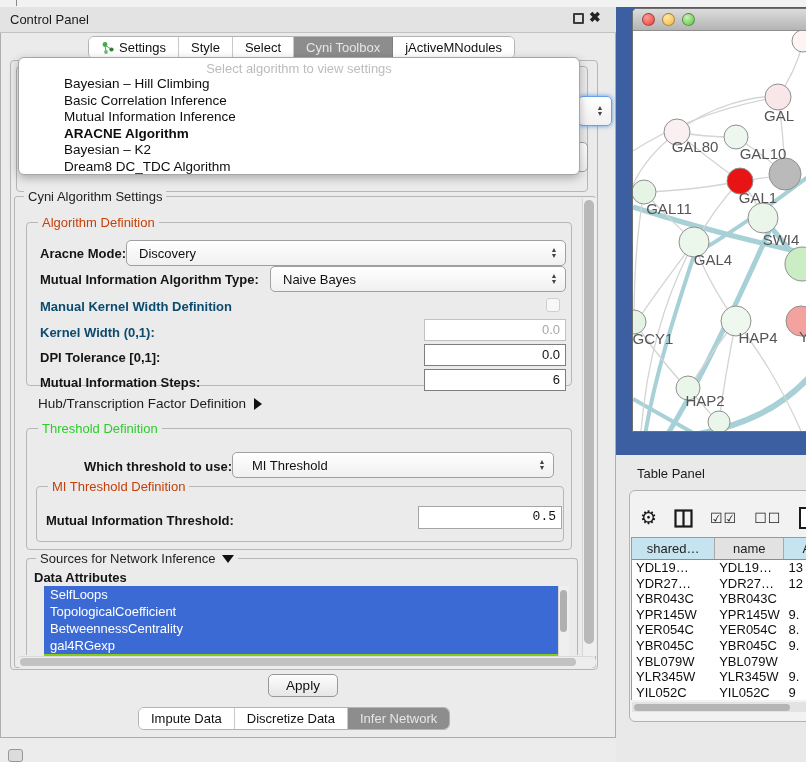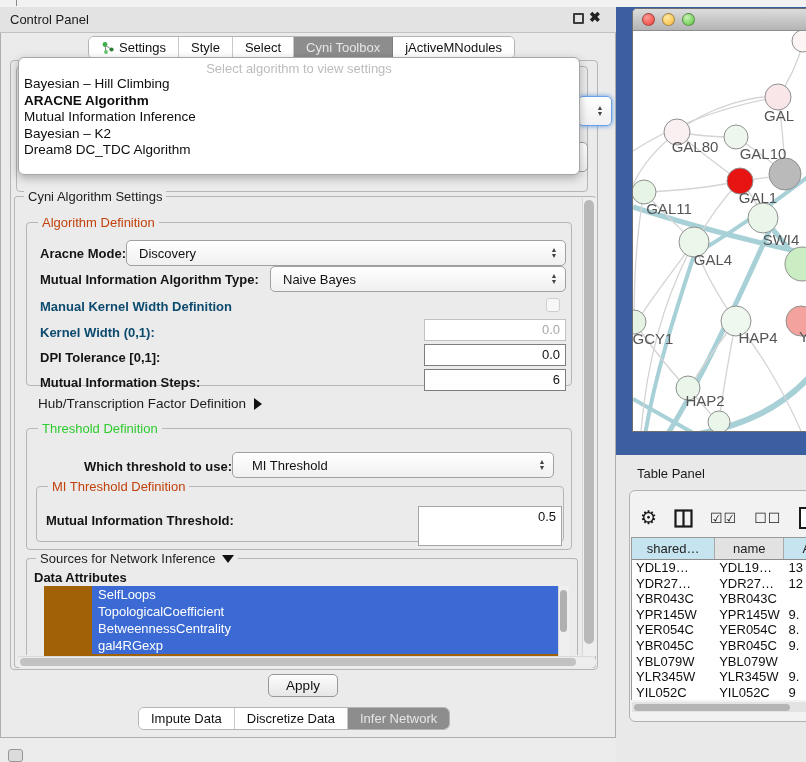--- a/index.html
+++ b/index.html
@@ -45,39 +45,39 @@
   .combo .stepper { position:absolute; right:5px; top:0; bottom:0; width:12px;
            display:flex; flex-direction:column; align-items:center; justify-content:center;
            font-size:7px; color:#444; line-height:6px; }
   .combo.ghost { color:#9a9a9a; }
 
   
   .popup { left:18px; top:57px; width:562px; height:118px; background:#ffffff;
            border:1px solid #a6a6a6; border-radius:6px;
            box-shadow:0 3px 10px rgba(0,0,0,.28); z-index:30; overflow:hidden; }
   .popup-ph { height:18px; text-align:center; font-size:13px; color:#bcbcbc; padding-top:3px; }
-  .dd-item { height:16.5px; font-size:13.5px; color:#0d0d0d; padding-left:5px; line-height:16.5px; }
+  .dd-item { height:16.5px; font-size:13.5px; color:#0d0d0d; padding-left:5px; line-height:16.5px;margin-left:40px; }
   .dd-item.bold { font-weight:bold; }
 
   
   .lbl { position:absolute; font-size:13px; font-weight:bold; color:#141414; white-space:nowrap; }
   .lbl.dis { color:#0c4a6e; }
   .field { position:absolute; background:#fff; border:1px solid #7e7e7e; font-size:13px;
            color:#111; text-align:right; padding:2px 5px; }
   .field.dis { border-color:#c2c2c2; color:#a8a8a8; }
   .chk { position:absolute; width:14px; height:14px; border:1px solid #cfcfcf;
          background:#f7f7f7; border-radius:3px; }
 
   
   .sb-track-v { position:absolute; background:#efefef; border-left:1px solid #d6d6d6; }
   .sb-thumb { position:absolute; background:#b9b9b9; border-radius:5px; }
   .sb-track-h { position:absolute; background:#ededed; border-top:1px solid #d9d9d9; border-radius:5px;}
 
   
-  .attr-list { left:44px; top:586px; width:514px; height:70px; background:#a16207; overflow:hidden;padding-left:48px; }
+  .attr-list { left:44px; top:586px; width:514px; height:70px; background:#84cc16; overflow:hidden; }
   .attr-item { height:17px; line-height:17px; background:#3c6ad4; color:#fff;
                font-size:13px; padding-left:6px; }
 
   .btn { position:absolute; display:flex; align-items:center; justify-content:center;
          background:linear-gradient(#fdfdfd,#e6e6e6); border:1px solid #989898;
          border-radius:5px; font-size:13.5px; color:#111; }
 
   
   .arrow-right { display:inline-block; width:0; height:0; border-left:8px solid #111;
                  border-top:6px solid transparent; border-bottom:6px solid transparent; margin-left:8px; vertical-align:-2px;}
@@ -163,22 +163,23 @@
   </div>
   <div class="combo ghost" style="left:32px; top:142px; width:556px; height:30px;">
     <span>gal-filtered sif default node</span>
     <span class="stepper">▲<br>▼</span>
   </div>
 
   <div class="abs popup">
     <div class="popup-ph">Select algorithm to view settings</div>
     <div id="dd-items">
         <div class="dd-item">Bayesian – Hill Climbing</div>
+        <div class="dd-item">Basic Correlation Inference</div>
+        <div class="dd-item">Mutual Information Inference</div>
         <div class="dd-item bold">ARACNE Algorithm</div>
-        <div class="dd-item">Mutual Information Inference</div>
         <div class="dd-item">Bayesian – K2</div>
         <div class="dd-item">Dream8 DC_TDC Algorithm</div>
       </div>
   </div>
 
   <div class="abs gbox" style="left:14px; top:196px; width:582px; height:472px; border-radius:3px;"></div>
   <div class="gtitle" style="left:24px; top:189px;">Cyni Algorithm Settings</div>
 
   <div class="sb-track-v" style="left:582px; top:198px; width:14px; height:458px;"></div>
   <div class="sb-thumb" style="left:584px; top:200px; width:10px; height:444px;"></div>
@@ -219,21 +220,21 @@
 
   <div class="lbl" style="left:84px; top:459px;">Which threshold to use:</div>
   <div class="combo" style="left:232px; top:452px; width:322px; height:26px;padding-left:19px;">
     <span>MI Threshold</span>
     <span class="stepper">▲<br>▼</span>
   </div>
 
   <div class="abs gbox" style="left:36px; top:486px; width:528px; height:56px;"></div>
   <div class="gtitle blue" style="left:48px; top:479px;">MI Threshold Definition</div>
   <div class="lbl" style="left:46px; top:513px;">Mutual Information Threshold:</div>
-  <div class="field" style="left:418px; top:506px; width:144px; height:40px; border-color:#a5a5a5;">0.5</div>
+  <div class="field" style="left:418px; top:506px; width:144px; height:23px; border-color:#a5a5a5;font-family:Liberation Mono, monospace;">0.5</div>
 
   <div class="abs gbox" style="left:26px; top:558px; width:552px; height:97px; border-bottom:none; border-radius:4px 4px 0 0;"></div>
   <div class="gtitle" style="left:36px; top:551px;">
     <span>Sources for Network Inference</span><span class="arrow-down"></span>
   </div>
   <div class="lbl" style="left:34px; top:570px;">Data Attributes</div>
 
   <div class="abs attr-list" id="attr-list">
       <div class="attr-item">SelfLoops</div>
       <div class="attr-item">TopologicalCoefficient</div>

